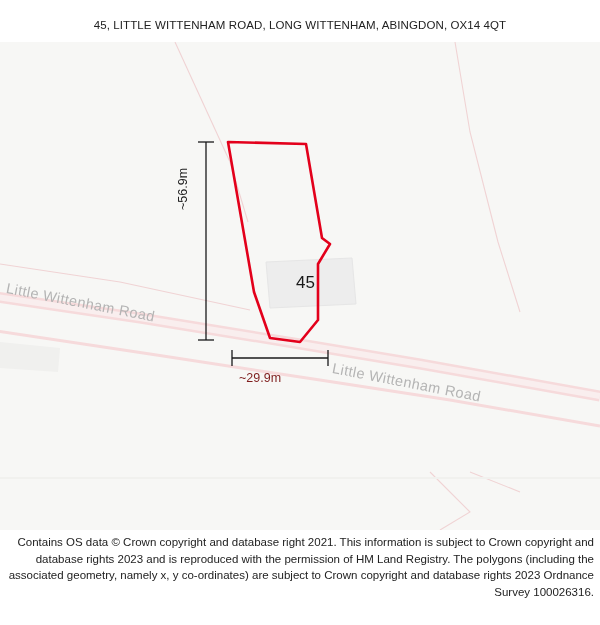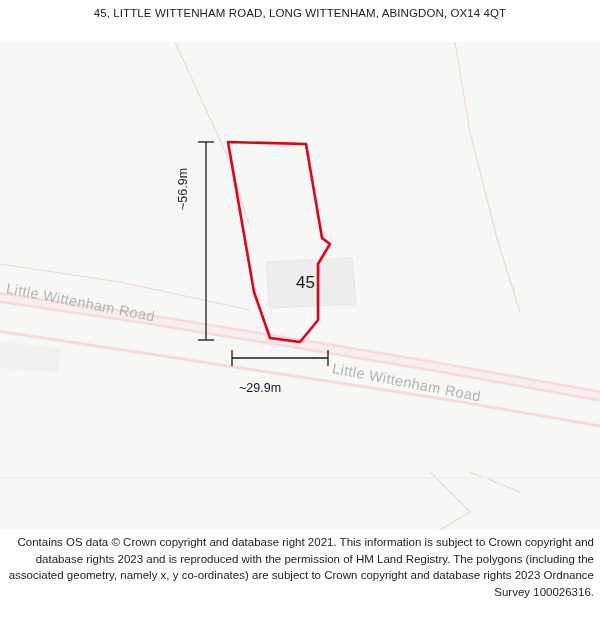--- a/index.html
+++ b/index.html
@@ -20,21 +20,21 @@
     height: 625px;
   }
   
   .header {
     position: absolute;
     top: 0;
     left: 0;
     width: 600px;
     height: 42px;
     text-align: center;
-    padding-top: 6px;
+    padding-top: 18px;
     box-sizing: border-box;
   }
   .header .title {
     font-size: 11.5px;
     color: #222222;
     line-height: 14px;
     letter-spacing: 0.1px;
   }
   .header .subtitle {
     font-size: 11.5px;
@@ -77,23 +77,23 @@
     width: 18px;
     font-size: 12.5px;
     color: #1a1a1a;
     transform: rotate(-90deg);
     transform-origin: left top;
     white-space: nowrap;
   }
   .dim-horizontal {
     position: absolute;
     left: 239px;
-    top: 339px;
+    top: 329px;
     font-size: 12.5px;
-    color: #0f172a;
+    color: #7f1d1d;
     white-space: nowrap;
   }
   .road-label {
     position: absolute;
     font-size: 14.5px;
     color: #b4b4b4;
     white-space: nowrap;
     letter-spacing: 0.4px;
   }
   .road-label-1 {

